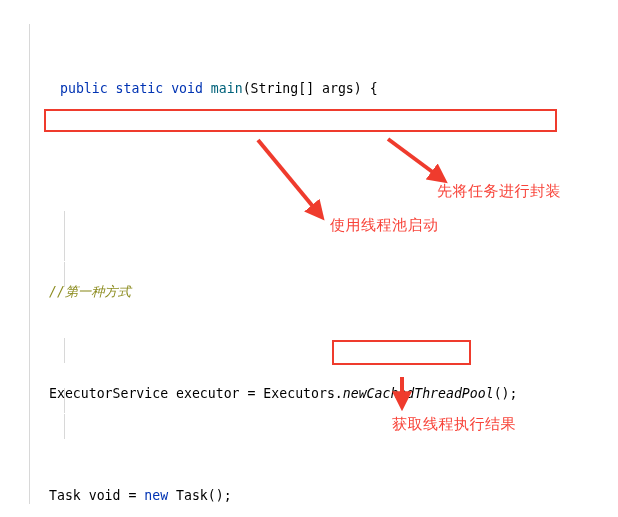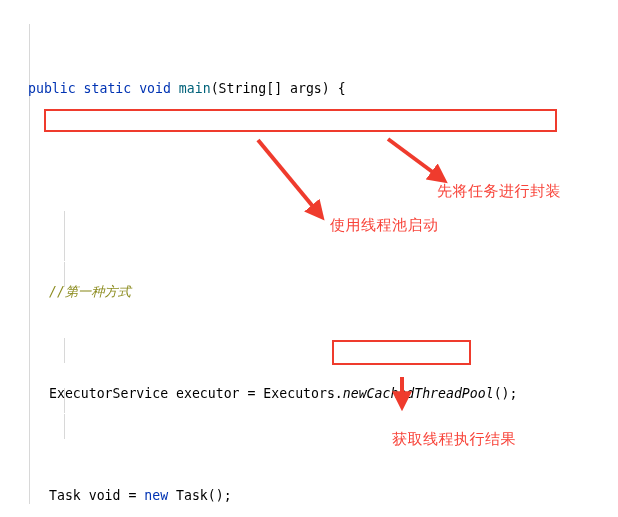--- a/index.html
+++ b/index.html
@@ -85,21 +85,21 @@
 
   <div class="guide" style="left:29px; top:24px; height:480px;"></div>
   <div class="guide" style="left:64px; top:211px; height:50px;"></div>
   <div class="guide" style="left:64px; top:262px; height:25px;"></div>
   <div class="guide" style="left:64px; top:338px; height:25px;"></div>
   <div class="guide" style="left:64px; top:388px; height:25px;"></div>
   <div class="guide" style="left:64px; top:414px; height:25px;"></div>
 
   <div class="code">
 
-    <div class="line" style="padding-left:28px;"><span class="kw">public static void </span><span class="meth">main</span><span class="plain">(String[] args) {</span></div>
+    <div class="line" style="padding-left:12px;margin-left:48px;"><span class="kw">public static void </span><span class="meth">main</span><span class="plain">(String[] args) {</span></div>
 
     <div class="line"></div>
 
     <div class="line ln-pad" style="padding-left:49px;"><span class="cmt">//第一种方式</span></div>
 
     <div class="line" style="padding-left:49px;"><span class="plain">ExecutorService executor = Executors.</span><span class="stmeth">newCachedThreadPool</span><span class="plain">();</span></div>
 
     <div class="line" style="padding-left:49px;"><span class="plain">Task void = </span><span class="kw">new</span><span class="plain"> Task();</span></div>
 
     
@@ -159,17 +159,17 @@
 
       <line x1="258" y1="140" x2="320" y2="215" stroke="#ef3b2d" stroke-width="4" marker-end="url(#ah)"></line>
 
       <line x1="402" y1="377" x2="402" y2="404" stroke="#ef3b2d" stroke-width="4" marker-end="url(#ah)"></line>
     </svg>
 
     <div class="anno-text" style="left:330px; top:216px;">使用线程池启动</div>
 
     <div class="anno-text" style="left:437px; top:182px;">先将任务进行封装</div>
 
-    <div class="anno-text" style="left:392px; top:430px;">获取线程执行结果</div>
+    <div class="anno-text" style="left:392px; top:415px;">获取线程执行结果</div>
 
   </div>
 
 </div>
 
 </body></html>

